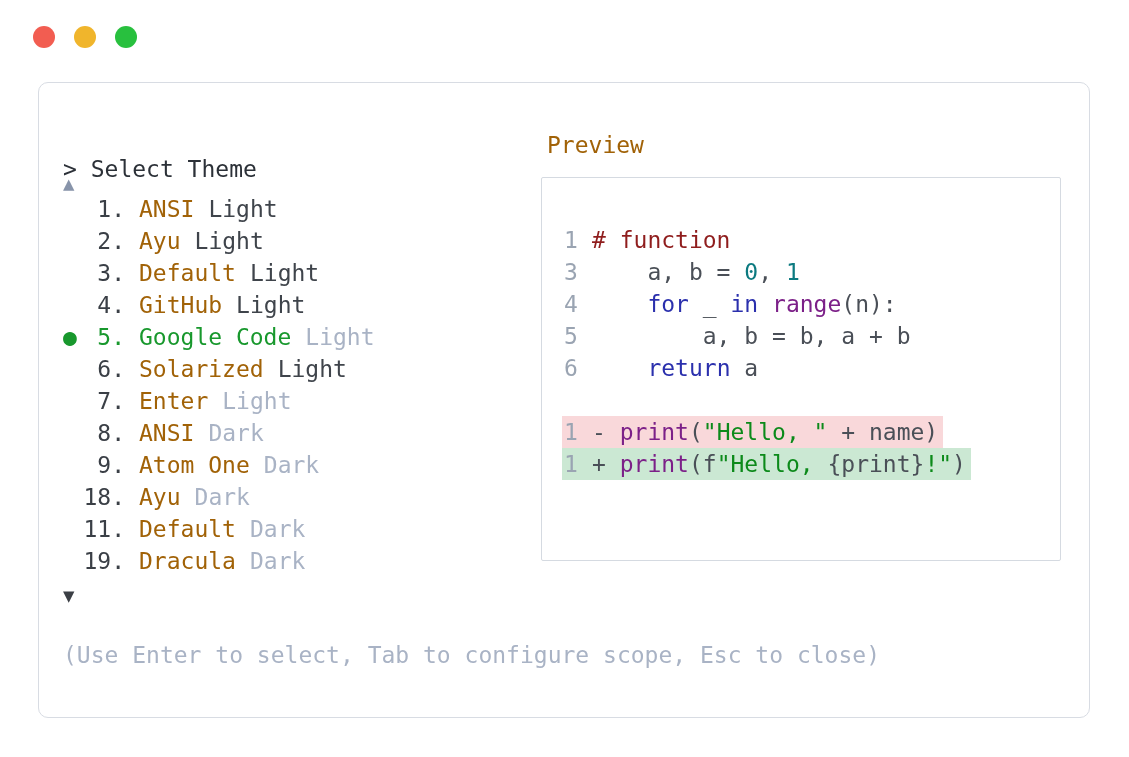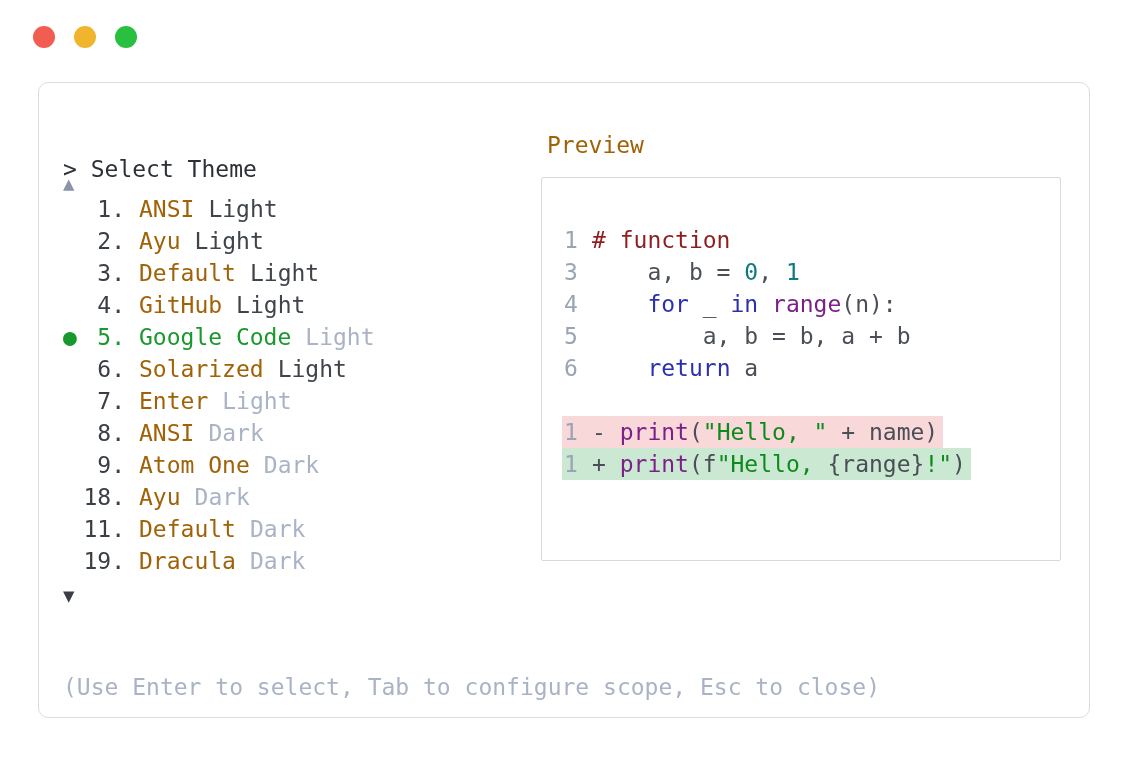--- a/index.html
+++ b/index.html
@@ -45,21 +45,21 @@
   .code-line.diff-removed .line-inner{background:#f9d8da;}
   .code-line.diff-added .line-inner{background:#cbe8d3;}
   .lnum{display:inline-block;width:28px;color:#9aa4b2;}
   .tok.pln{color:#4a4f57;}
   .tok.com{color:#8f1d1d;}
   .tok.kwd{color:#2b30ad;}
   .tok.typ{color:#7c2088;}
   .tok.str{color:#0c8a1a;}
   .tok.lit{color:#0c7a80;}
 
-  .footer-hint{position:absolute;left:24px;top:556px;color:#a9b3c5;white-space:pre;margin-top:32px;}
+  .footer-hint{position:absolute;left:24px;top:556px;color:#a9b3c5;white-space:pre;}
 </style>
 </head>
 <body>
 
 <div class="traffic">
   <span class="light red"></span>
   <span class="light yellow"></span>
   <span class="light green"></span>
 </div>
 
@@ -88,18 +88,18 @@
   <div class="scroll-down">▼</div>
 
   <div class="preview-box">
     <div class="code-line"><span class="line-inner"><span class="lnum">1</span><span class="tok com"># function</span></span></div>
     <div class="code-line"><span class="line-inner"><span class="lnum">3</span><span class="tok pln">    a, b = </span><span class="tok lit">0</span><span class="tok pln">, </span><span class="tok lit">1</span></span></div>
     <div class="code-line"><span class="line-inner"><span class="lnum">4</span><span class="tok pln">    </span><span class="tok kwd">for </span><span class="tok pln">_ </span><span class="tok kwd">in </span><span class="tok typ">range</span><span class="tok pln">(n):</span></span></div>
     <div class="code-line"><span class="line-inner"><span class="lnum">5</span><span class="tok pln">        a, b = b, a + b</span></span></div>
     <div class="code-line"><span class="line-inner"><span class="lnum">6</span><span class="tok pln">    </span><span class="tok kwd">return </span><span class="tok pln">a</span></span></div>
     <div class="code-line"></div>
     <div class="code-line diff-removed"><span class="line-inner"><span class="lnum">1</span><span class="tok pln">- </span><span class="tok typ">print</span><span class="tok pln">(</span><span class="tok str">"Hello, "</span><span class="tok pln"> + name)</span></span></div>
-    <div class="code-line diff-added"><span class="line-inner"><span class="lnum">1</span><span class="tok pln">+ </span><span class="tok typ">print</span><span class="tok pln">(f</span><span class="tok str">"Hello, </span><span class="tok pln">{range}</span><span class="tok str">!"</span><span class="tok pln">)</span></span></div>
+    <div class="code-line diff-added"><span class="line-inner"><span class="lnum">1</span><span class="tok pln">+ </span><span class="tok typ">print</span><span class="tok pln">(f</span><span class="tok str">"Hello, </span><span class="tok pln">{print}</span><span class="tok str">!"</span><span class="tok pln">)</span></span></div>
   </div>
 
   <div class="footer-hint">(Use Enter to select, Tab to configure scope, Esc to close)</div>
 
 </div>
 
 </body></html>

